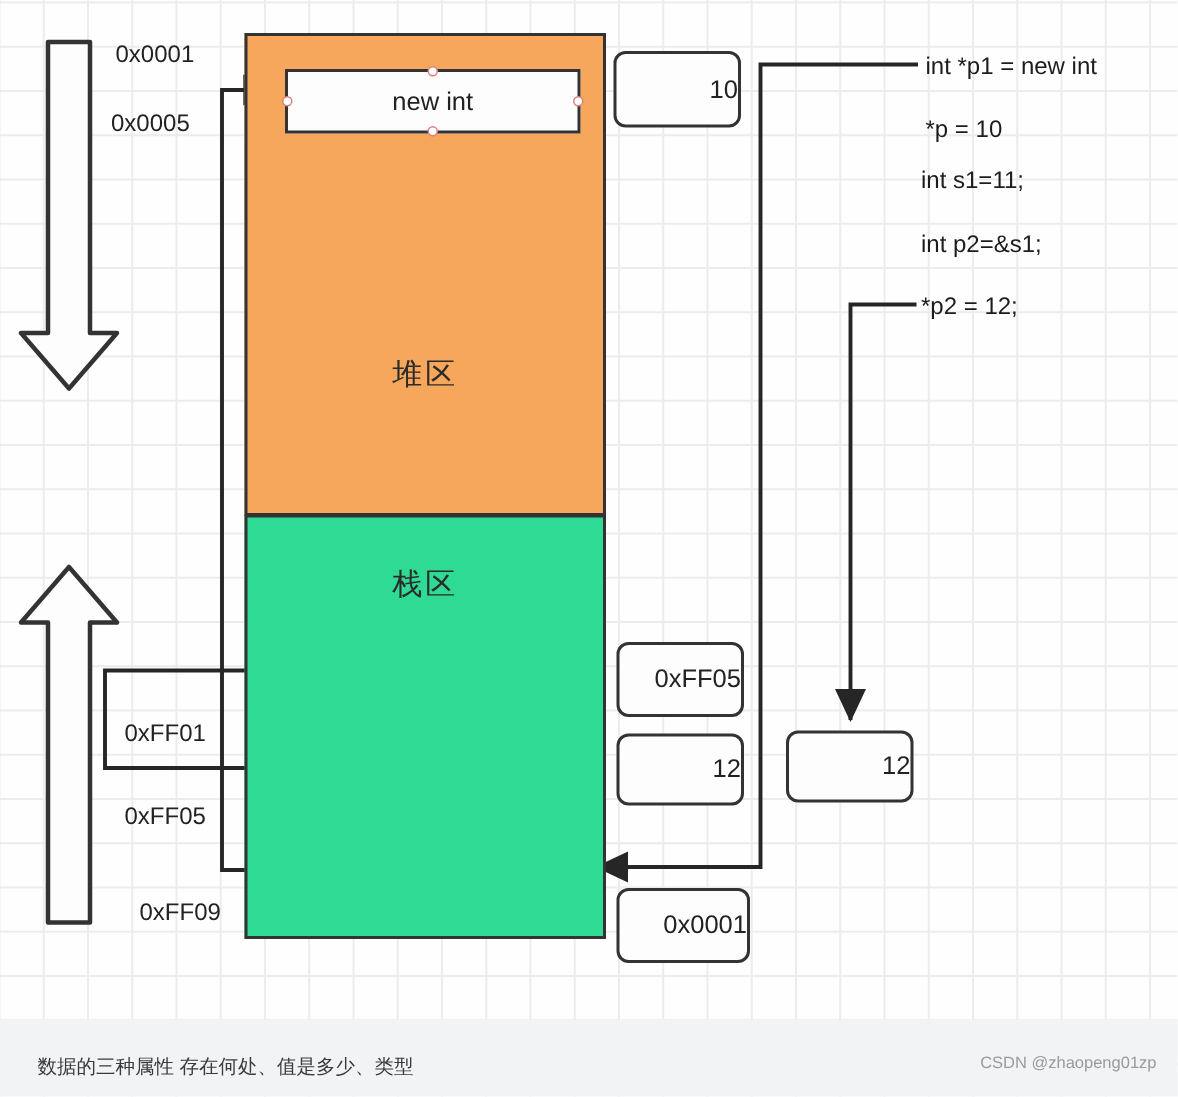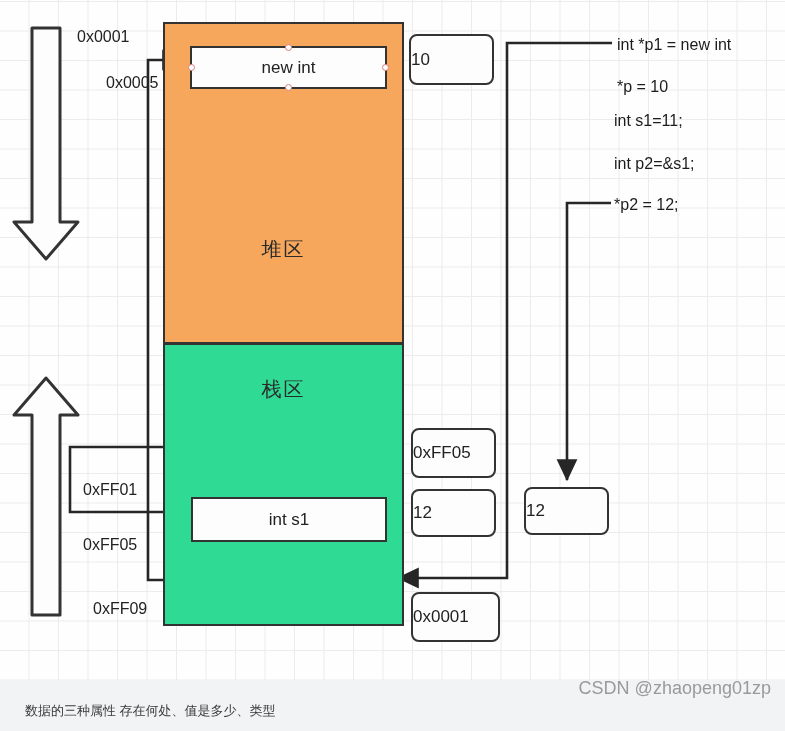--- a/index.html
+++ b/index.html
@@ -46,33 +46,33 @@
   
   .handle{
     position:absolute;width:7px;height:7px;border-radius:50%;
     background:#fff;border:1.5px solid #d98080;box-sizing:border-box;
   }
 
   
   .vbox{
     position:absolute;box-sizing:border-box;
     background:#fdfdfd;border:2.5px solid #333;border-radius:8px;
-    display:flex;align-items:center;justify-content:flex-start;
+    display:flex;align-items:center;justify-content:flex-end;
     font-size:17px;color:#222;
   }
   #vbox-10{left:409px;top:34px;width:85px;height:51px;}
   #vbox-ff05{left:411px;top:428px;width:85px;height:50px;}
   #vbox-11{left:411px;top:489px;width:85px;height:48px;}
   #vbox-0001{left:411px;top:592px;width:89px;height:50px;}
   #vbox-12{left:524px;top:487px;width:85px;height:48px;}
 
   
   .addr{position:absolute;font-size:16px;color:#222;white-space:nowrap;}
   #addr-0001{left:77px;top:28px;}
-  #addr-0005{left:74px;top:74px;margin-left:32px;}
+  #addr-0005{left:74px;top:74px;}
   #addr-ff01{left:83px;top:481px;}
   #addr-ff05{left:83px;top:536px;}
   #addr-ff09{left:93px;top:600px;}
 
   
   .code{position:absolute;font-size:16px;color:#1c1c1c;white-space:nowrap;}
   #code-0{left:617px;top:36px;}
   #code-1{left:617px;top:78px;}
   #code-2{left:614px;top:112px;}
   #code-3{left:614px;top:155px;}
@@ -81,21 +81,21 @@
   
   #footer{
     position:absolute;left:0;top:680px;width:785px;height:51px;
     background:#f2f3f5;
   }
   #footer-note{
     position:absolute;left:25px;top:702px;font-size:13px;color:#3a3a3a;
     white-space:nowrap;
   }
   #footer-credit{
-    position:absolute;right:14px;top:678px;font-size:18px;color:#9a9a9a;
+    position:absolute;right:14px;top:703px;font-size:11px;color:#9a9a9a;
     white-space:nowrap;
   }
 </style>
 </head>
 <body>
 
 <div id="canvas">
 
   <svg id="svg-layer" viewBox="0 0 785 731" xmlns="http://www.w3.org/2000/svg">
     <defs>
@@ -127,23 +127,20 @@
 
   <div class="cell" id="cell-newint">
     <span>new int</span>
     <span class="handle" style="left:50%;top:-4px;margin-left:-3.5px;"></span>
     <span class="handle" style="left:50%;bottom:-4px;margin-left:-3.5px;"></span>
     <span class="handle" style="left:-4px;top:50%;margin-top:-3.5px;"></span>
     <span class="handle" style="right:-4px;top:50%;margin-top:-3.5px;"></span>
   </div>
 
 
-  <div class="cell" id="cell-s1">
-    <span>int s1</span>
-  </div>
 
 
   <div class="vbox" id="vbox-10">
     <span>10</span>
   </div>
   <div class="vbox" id="vbox-ff05">
     <span>0xFF05</span>
   </div>
   <div class="vbox" id="vbox-11">
     <span>12</span>

